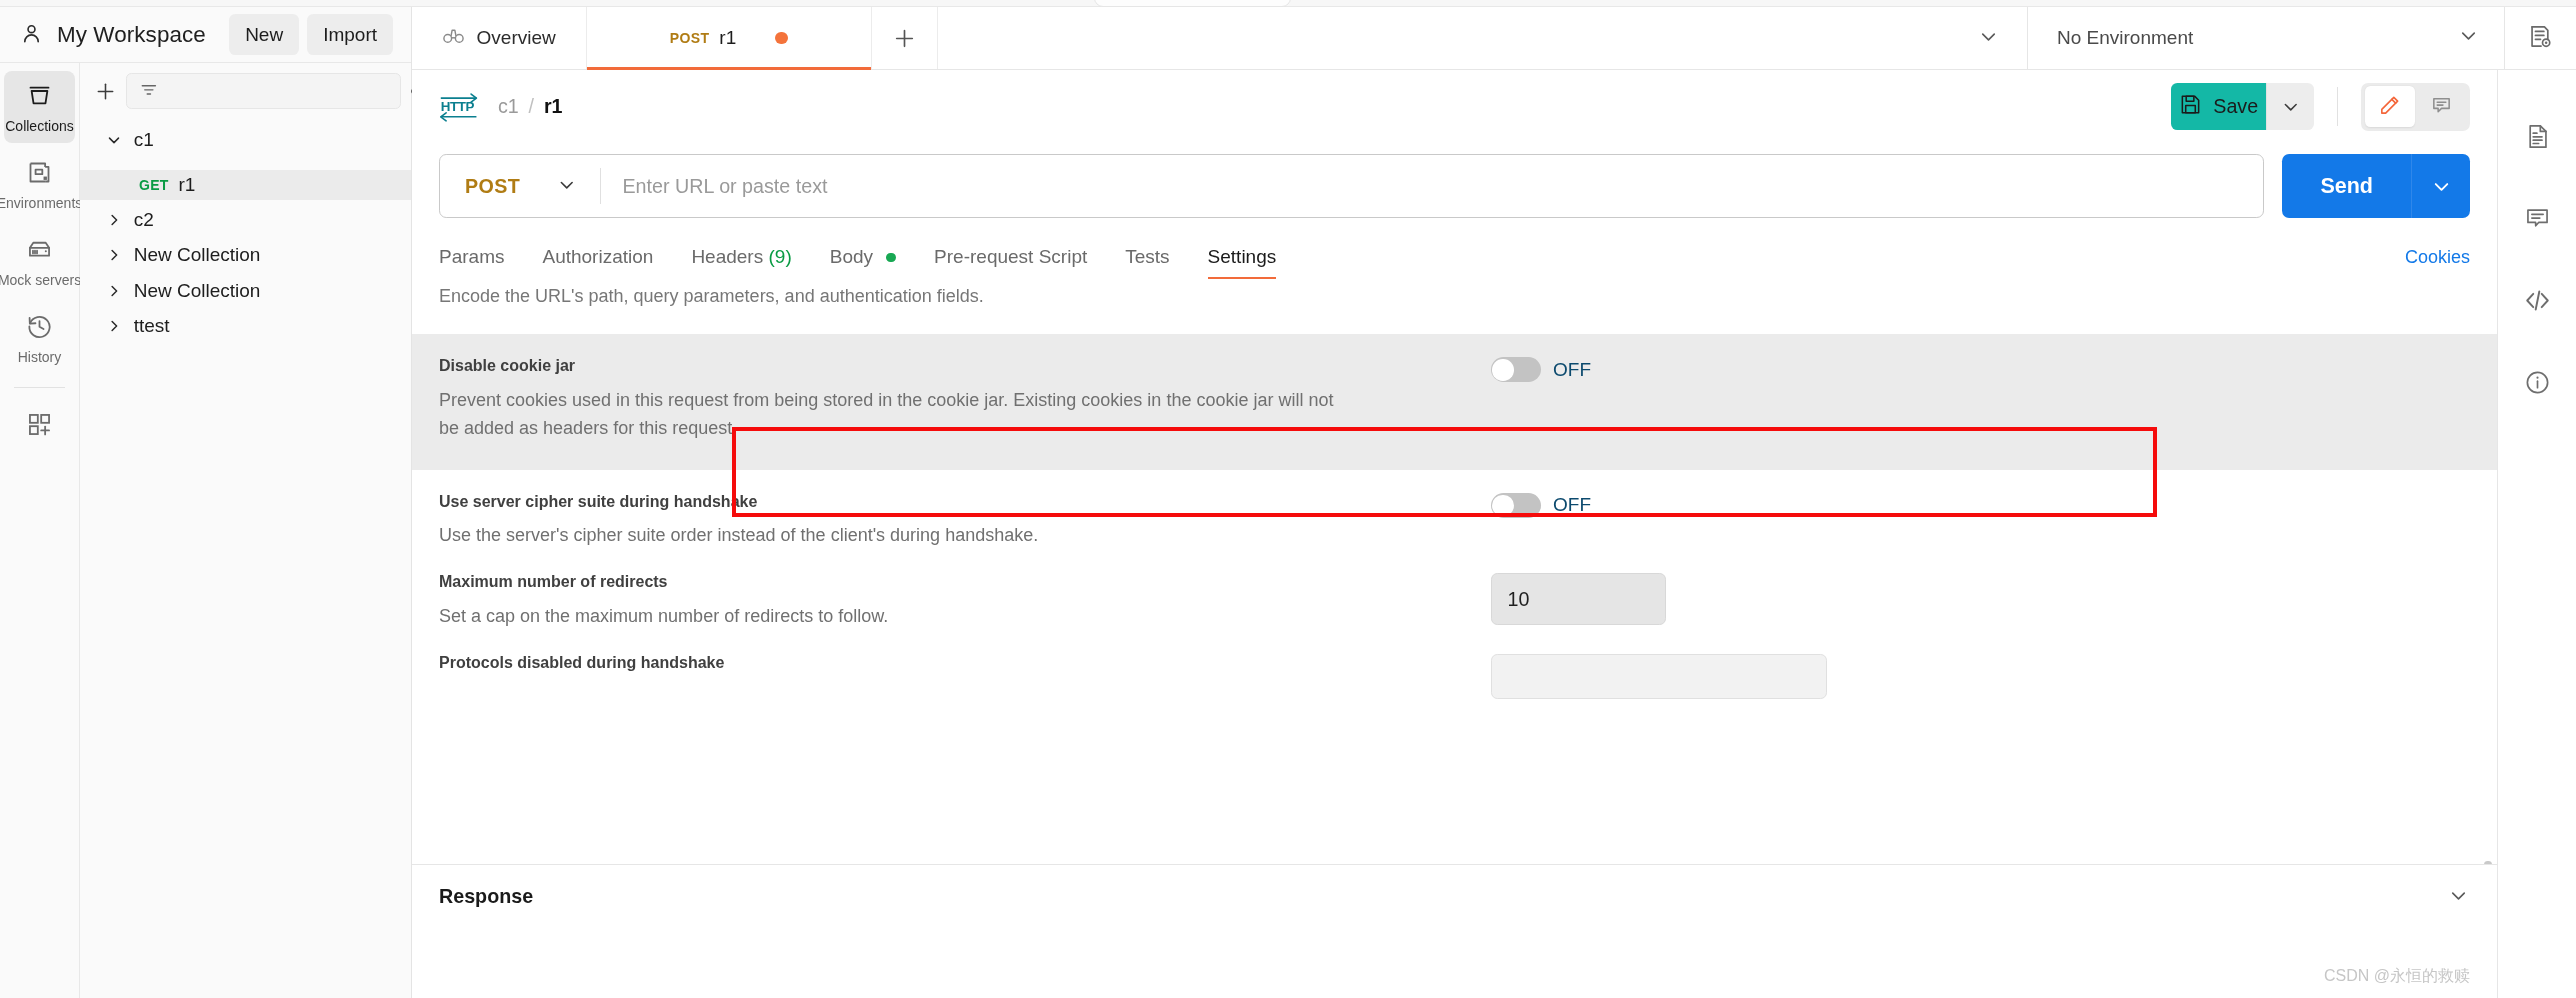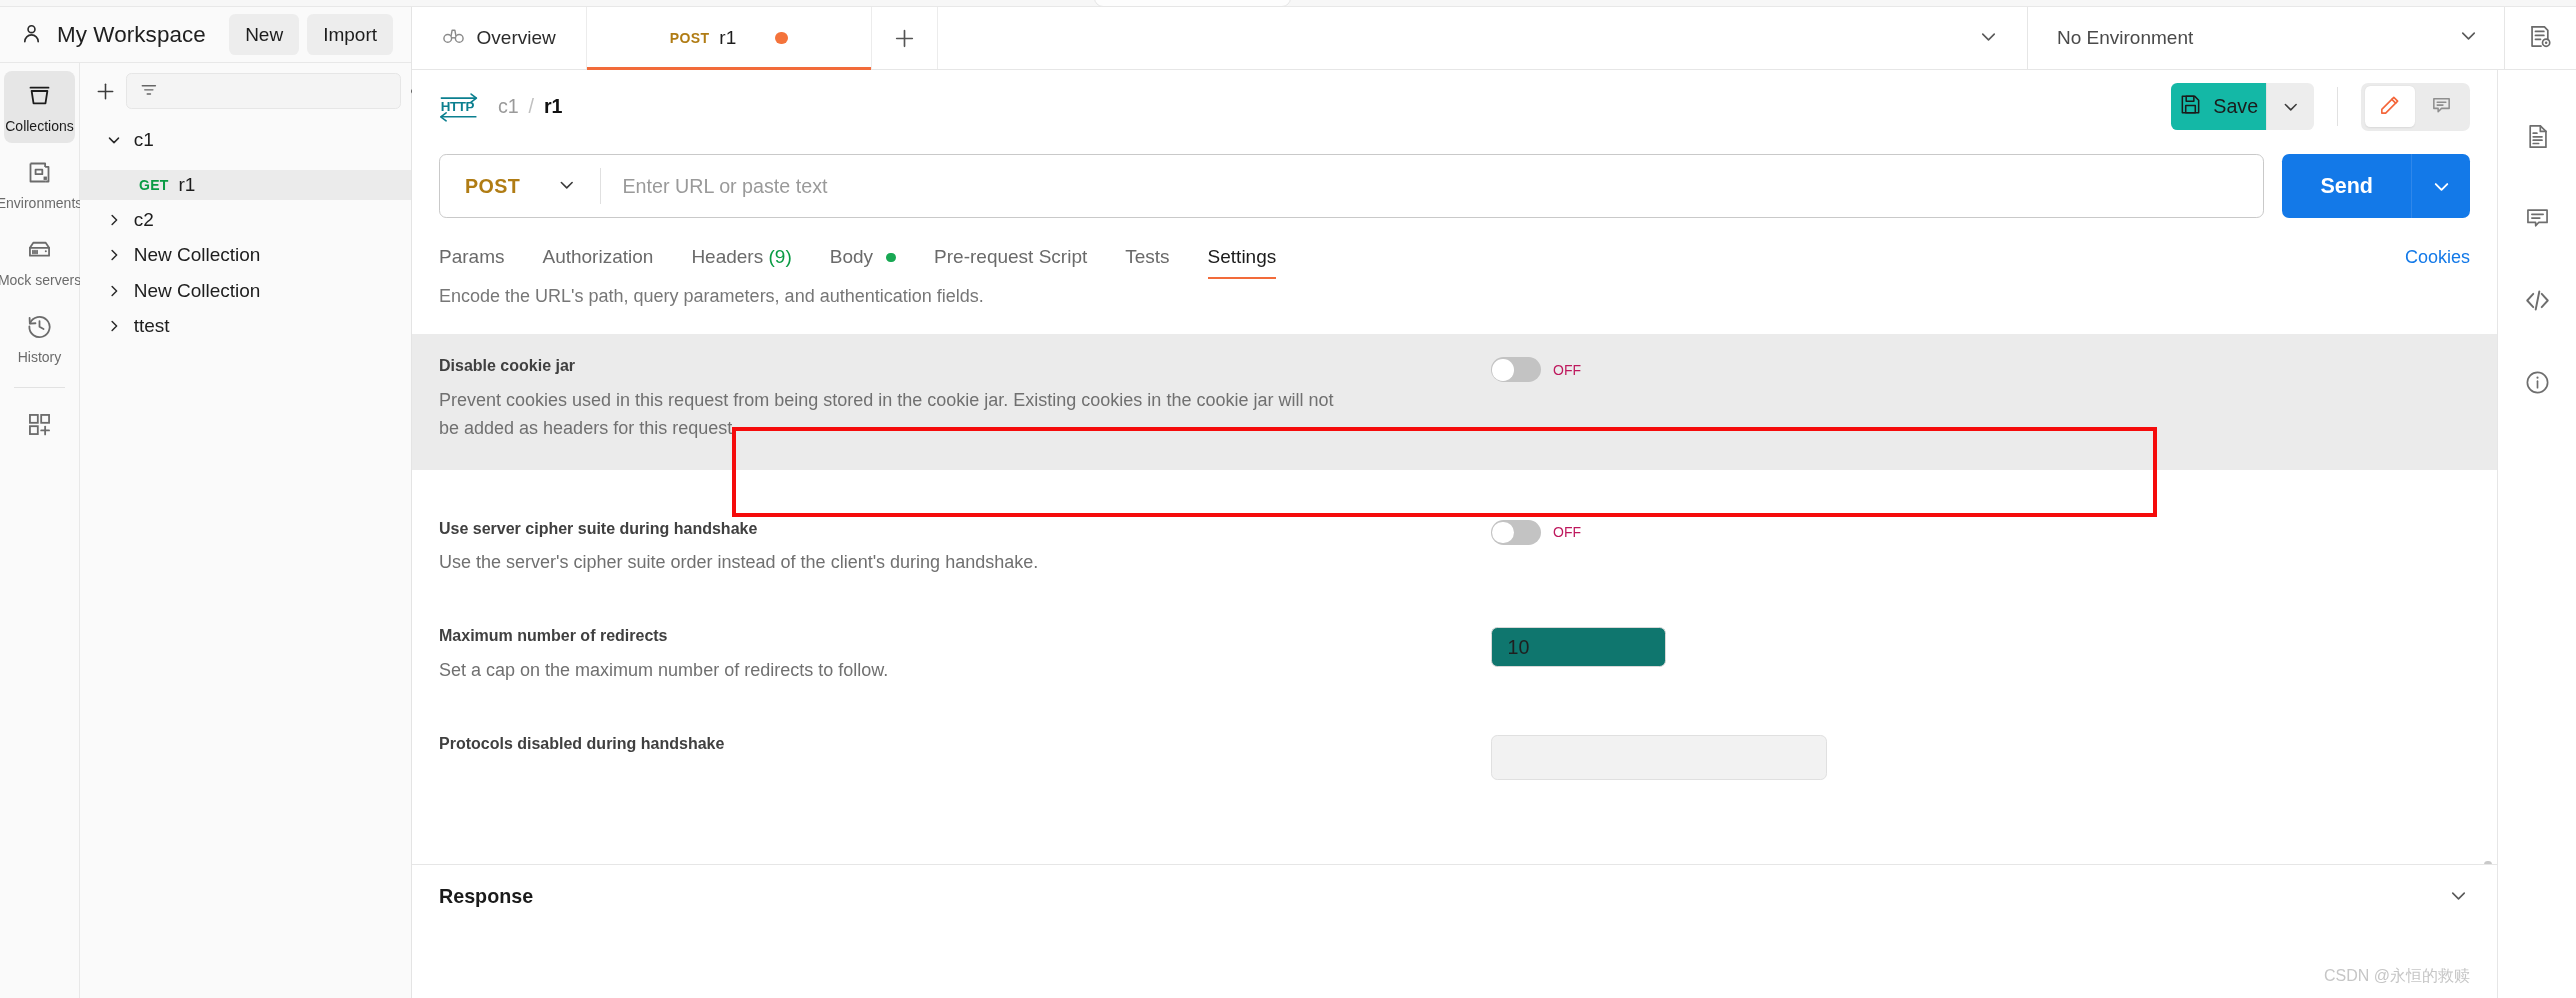--- a/index.html
+++ b/index.html
@@ -153,33 +153,33 @@
   .rt-dot { display: inline-block; width: 9.8px; height: 9.8px; border-radius: 50%; background: #18a853; margin-left: 8px; vertical-align: middle; }
   .rt-spacer { flex: 1 1 auto; }
   .cookies-link { font-size: 18px; color: #1379e8; padding-bottom: 11.6px; cursor: pointer; }
 
   
   .settings {
     flex: 1 1 auto; min-height: 0; position: relative; overflow: hidden;
     padding: 0 27px 0 27px;
   }
   .enc-desc { font-size: 18px; color: #777; padding: 7.2px 0 27px 0; }
-  .setrow { display: flex; padding: 23px 0 0 0; position: relative; margin-top: 27px; }
+  .setrow { display: flex; padding: 23px 0 0 0; position: relative; }
   .setrow.hl { background: #ebebeb; margin: 0 -27px; padding: 23px 27px 27px 27px; }
   .set-left { flex: 1 1 auto; min-width: 0; max-width: 1030px; }
   .set-title { font-size: 16px; color: #404040; font-weight: bold; }
   .set-desc { font-size: 18px; color: #707070; line-height: 1.55; margin-top: 11.6px; max-width: 895px; }
   .set-right { width: 358px; flex: 0 0 358px; display: flex; align-items: flex-start; padding-left: 21.5px; }
   .switch { display: flex; align-items: center; gap: 12.5px; cursor: pointer; }
   .sw-track { width: 50px; height: 25px; border-radius: 12.5px; background: #c3c3c3; position: relative; }
   .sw-knob { position: absolute; left: 1.8px; top: 1.8px; width: 21.5px; height: 21.5px; border-radius: 50%; background: #fff; }
-  .sw-label { font-size: 14px; color: #be185d; }
+  .sw-label { font-size: 19px; color: #0c4a6e; }
   .numbox {
-    width: 175px; height: 40px; border: 0.9px solid #d8d8d8; border-radius: 6.3px;
-    display: flex; align-items: center; padding: 0 16px; font-size: 19.7px; color: #1f1f1f; background: #0f766e;
+    width: 175px; height: 52px; border: 0.9px solid #d8d8d8; border-radius: 6.3px;
+    display: flex; align-items: center; padding: 0 16px; font-size: 19.7px; color: #1f1f1f; background: #e5e5e5;
   }
   .greybox { width: 385px; height: 45px; border: 0.9px solid #e0e0e0; border-radius: 6.3px; background: #f2f2f2; }
 
   .redbox {
     position: absolute; left: 732px; top: 427px; width: 1425px; height: 90px;
     border: 4.5px solid #f50b0b; pointer-events: none; z-index: 40;
   }
 
   .scrollbar { position: absolute; right: 5.4px; top: 582px; width: 7.2px; height: 125px; background: #c9c9c9; border-radius: 3.6px; }
 

